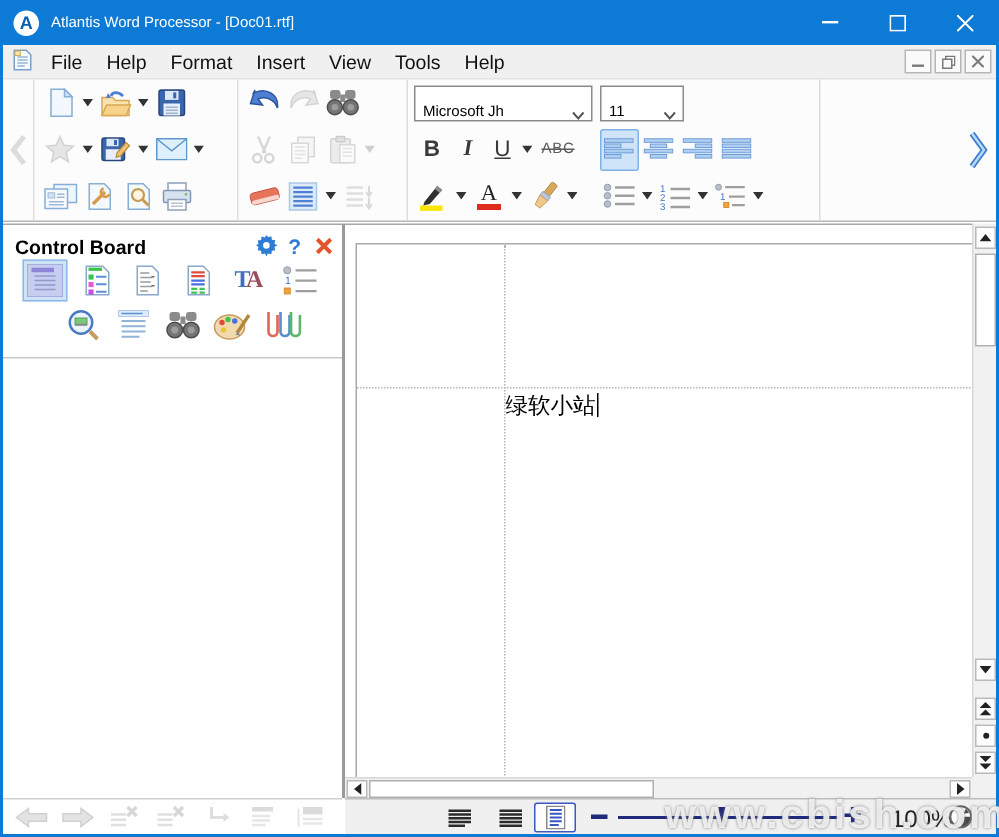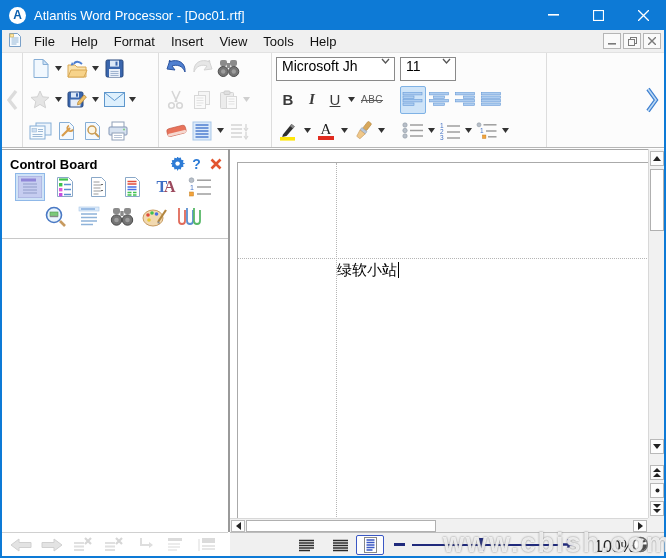--- a/index.html
+++ b/index.html
@@ -4,35 +4,35 @@
 <style>
   *{margin:0;padding:0;box-sizing:border-box}
   html,body{background:#555}
   body{font-family:"Liberation Sans",sans-serif}
   #window{position:relative;width:666px;height:558px;background:#fff;overflow:hidden;margin:0 auto}
   .abs{position:absolute}
   
   .titlebar{left:0;top:0;width:666px;height:30px;background:#0d7ad6;display:flex;align-items:center;color:#fff}
   .edge{background:#0d7ad6;position:absolute;z-index:40}
   .app-icon{width:17px;height:17px;border-radius:50%;background:#fff;margin-left:9px;display:flex;align-items:center;justify-content:center;color:#0b5fae;font-weight:bold;font-size:12px;flex:none}
-  .title-text{margin-left:8px;font-size:13px;white-space:nowrap}
+  .title-text{margin-left:8px;font-size:10px;white-space:nowrap}
   .win-btns{margin-left:auto;display:flex;height:100%}
   .win-btn{width:45px;height:100%;display:flex;align-items:center;justify-content:center}
   
   .menubar{left:2px;top:30px;width:662px;height:22px;background:#f0f0f0;display:flex;align-items:center;font-size:13px;color:#111;position:absolute}
   .menu-item{padding:2px 8px;cursor:default}
   .mdi-btns{margin-left:auto;display:flex;gap:2px;margin-right:3px}
   .mdi-btn{width:18px;height:16px;border:1px solid #b5b5b5;background:#fafafa;display:flex;align-items:center;justify-content:center;color:#7a7a7a}
   
   .toolbar{left:2px;top:52px;width:662px;height:96px;background:#fcfcfc;border-top:1px solid #e2e2e2;border-bottom:1px solid #b7b7b7;position:absolute}
   .tgroup{position:absolute;top:0;height:94px;border-right:1px solid #ddd}
   .trow{height:31px;display:flex;align-items:center;padding-left:4px}
   .tb{width:26px;height:28px;display:flex;align-items:center;justify-content:center;border-radius:2px;flex:none}
   .dd{width:11px;height:28px;display:flex;align-items:center;justify-content:center;flex:none}
-  .combo{height:24px;background:#fff;border:1px solid #8a8a8a;display:flex;align-items:flex-start;font-size:14px;padding-left:5px;overflow:hidden;flex:none}
+  .combo{height:24px;background:#fff;border:1px solid #8a8a8a;display:flex;align-items:flex-end;font-size:10px;padding-left:5px;overflow:hidden;flex:none}
   .combo .cv{flex:1;white-space:nowrap;overflow:hidden}
   .combo svg{flex:none;margin:0 4px}
   .glyph-btn{font-size:14px;font-weight:bold;color:#3a3a3a}
   .align-sel{background:#cfe4f8;border:1px solid #7fb2e5}
   .vgap{width:13px;flex:none}
   
   .panel{left:2px;top:149px;width:226px;height:383px;background:#fff;position:absolute}
   .cb-head{display:flex;align-items:flex-end;height:22px;padding:2px 4px 0 8px}
   .cb-title{font-size:13px;font-weight:bold;color:#000;flex:1}
   .cb-hbtn{width:17px;height:17px;display:flex;align-items:center;justify-content:center;margin-left:2px}

